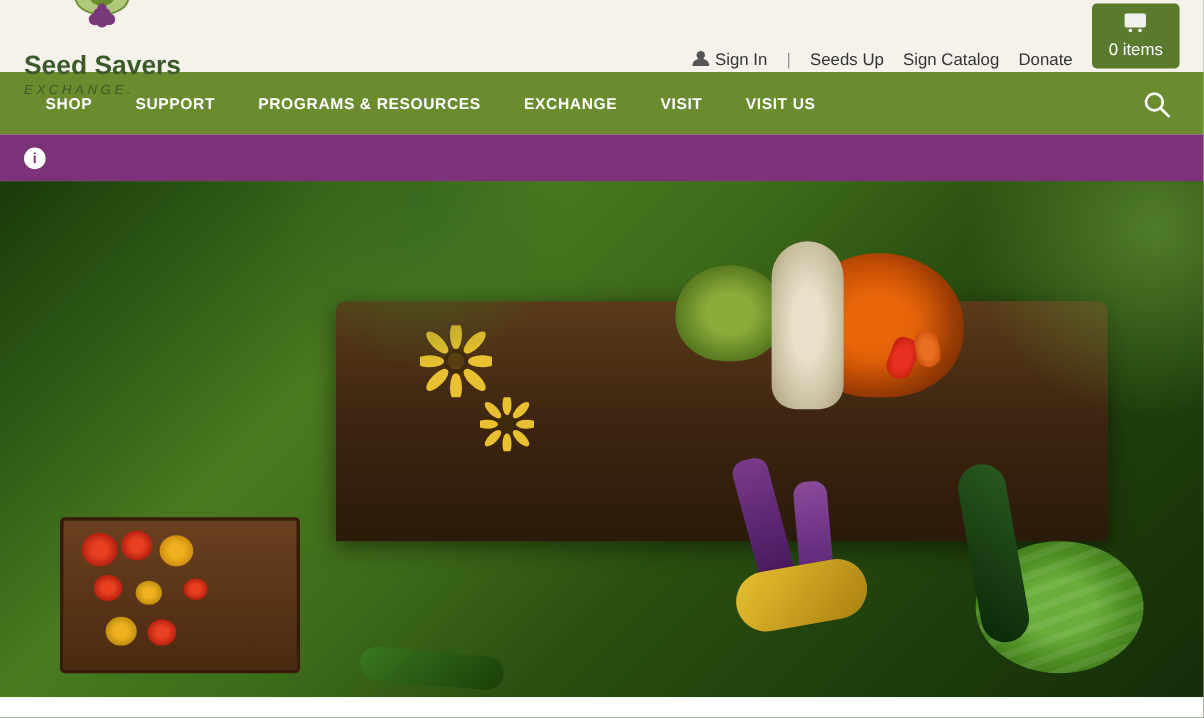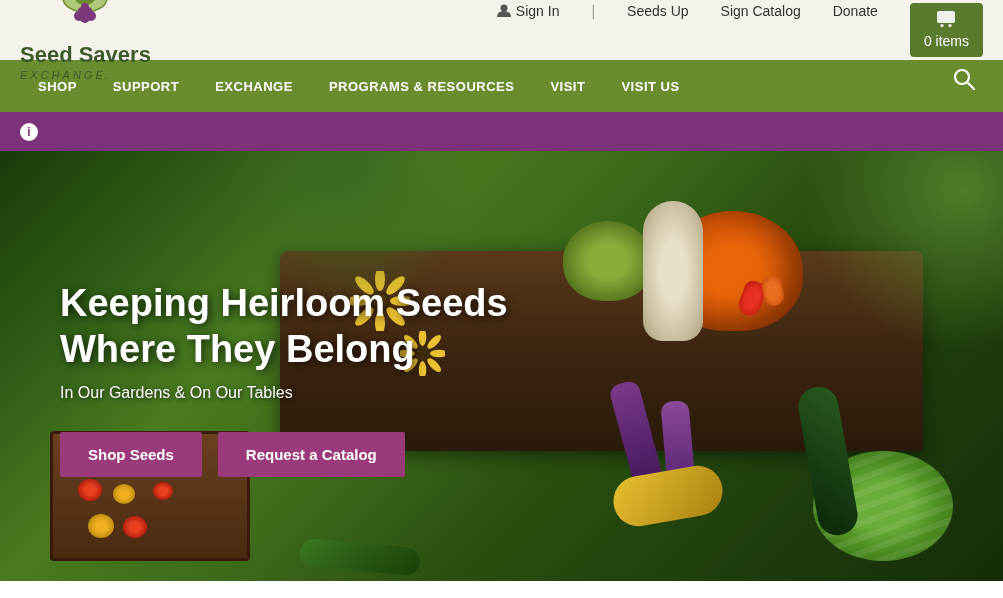--- a/index.html
+++ b/index.html
@@ -35,22 +35,22 @@
       color: #3a5a2a;
     }
     .logo-text .brand-sub {
       font-size: 11px;
       color: #3a5a2a;
       letter-spacing: 3px;
       font-style: italic;
     }
     .top-actions {
       display: flex;
-      align-items: flex-start;
-      gap: 32px;
+      align-items: flex-end;
+      gap: 16px;
     }
     .top-actions a {
       text-decoration: none;
       color: #333;
       font-size: 14px;
     }
     .sign-in-link {
       display: flex;
       align-items: center;
       gap: 4px;
@@ -68,21 +68,21 @@
       align-items: center;
       gap: 6px;
       font-size: 14px;
       flex-direction: column;
     }
 
     
     .nav-bar {
       background: #6a8c2e;
       display: flex;
-      align-items: flex-start;
+      align-items: flex-end;
       padding: 0 20px;
       height: 52px;
     }
     .nav-items {
       display: flex;
       align-items: center;
       gap: 0;
       flex: 1;
     }
     .nav-item {
@@ -392,22 +392,22 @@
       </svg>
       <span>0 items</span>
     </a>
   </div>
 </div>
 
 <nav class="nav-bar">
   <div class="nav-items">
     <a href="#" class="nav-item">SHOP</a>
     <a href="#" class="nav-item">SUPPORT</a>
+    <a href="#" class="nav-item">PROGRAMS &amp; RESOURCES</a>
     <a href="#" class="nav-item">EXCHANGE</a>
-    <a href="#" class="nav-item">PROGRAMS &amp; RESOURCES</a>
     <a href="#" class="nav-item">VISIT</a>
     <a href="#" class="nav-item">VISIT US</a>
   </div>
   <div class="search-icon-nav">
     <svg width="22" height="22" viewBox="0 0 22 22">
       <circle cx="9" cy="9" r="7" fill="none" stroke="white" stroke-width="2.2"></circle>
       <line x1="14" y1="14" x2="21" y2="21" stroke="white" stroke-width="2.2" stroke-linecap="round"></line>
     </svg>
   </div>
 </nav>
@@ -485,24 +485,13 @@
 
     <div class="zucchini"></div>
 
     <div style="position:absolute;top:130px;right:240px;width:22px;height:35px;background:radial-gradient(ellipse,#e83020 40%,#b01808 100%);border-radius:11px 11px 14px 14px;transform:rotate(20deg);"></div>
     <div style="position:absolute;top:125px;right:220px;width:20px;height:30px;background:radial-gradient(ellipse,#e87020 40%,#c04008 100%);border-radius:10px 10px 12px 12px;transform:rotate(-10deg);"></div>
 
     <div style="position:absolute;top:0;right:0;width:200px;height:200px;background:radial-gradient(ellipse at 80% 20%, #5a8a30 0%, transparent 70%); opacity:0.8;"></div>
     <div style="position:absolute;top:0;left:200px;width:300px;height:180px;background:radial-gradient(ellipse at 50% 10%, #3a6a20 0%, transparent 60%);opacity:0.9;"></div>
   </div>
 
-  <div class="hero-content">
-    <div class="hero-title">
-      <span>Keeping Heirloom Seeds</span><br>
-      <span>Where They Belong</span>
-    </div>
-    <div class="hero-subtitle">In Our Gardens &amp; On Our Tables</div>
-    <div class="hero-buttons">
-      <button class="btn-shop">Shop Seeds</button>
-      <button class="btn-catalog">Request a Catalog</button>
-    </div>
-  </div>
 </div>
 
 </body></html>

